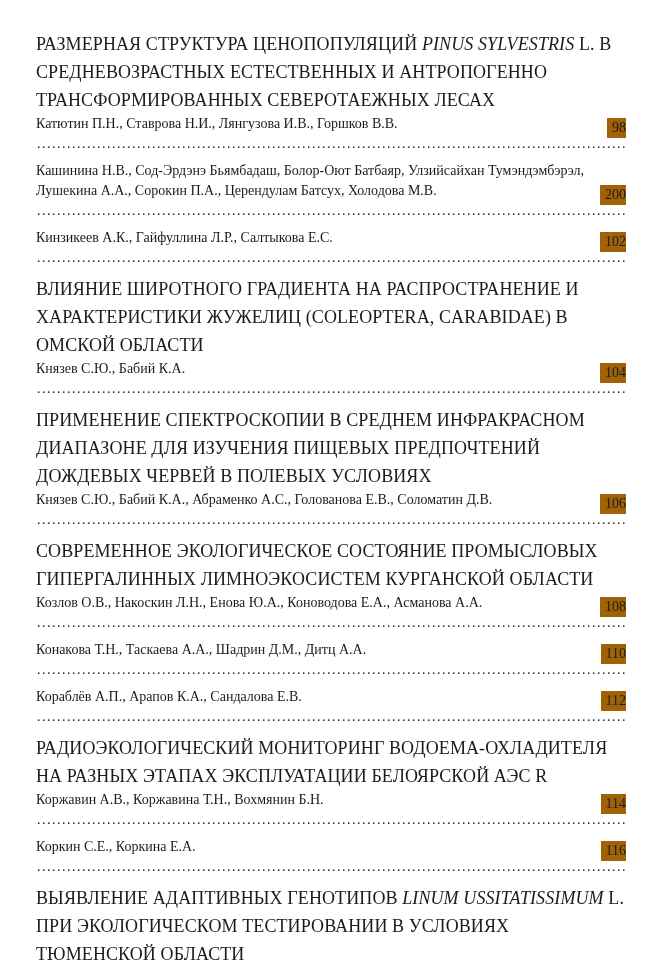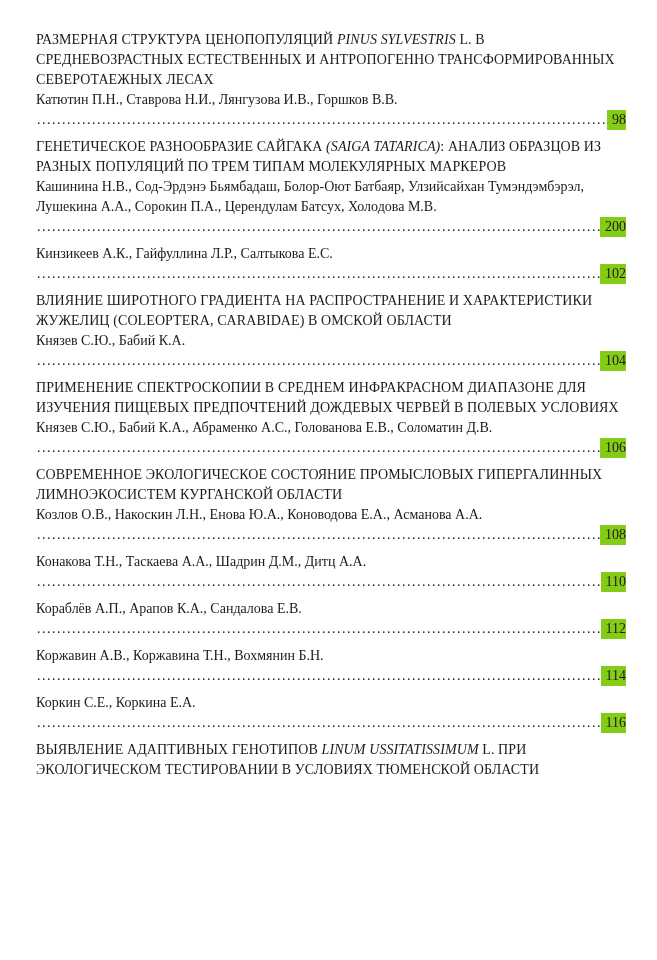--- a/index.html
+++ b/index.html
@@ -12,61 +12,60 @@
     padding: 30px 31px 0 36px;
     font-family: "Liberation Serif", "DejaVu Serif", serif;
     color: #1b1b1b;
     display: flex;
     flex-direction: column;
     overflow: hidden;
   }
   .entries { flex: 0 0 auto; }
   .entry { margin-bottom: 7px; }
   .title {
-    font-size: 14px;
-    line-height: 20px;
+    font-size: 18px;
+    line-height: 28px;
     letter-spacing: 0.1px;
   }
   .title .it { font-style: italic; }
   .line {
     position: relative;
     overflow: hidden;
     font-size: 14px;
     line-height: 20px;
     white-space: normal;
   }
   .authors { }
   .dots {
     white-space: nowrap;
     letter-spacing: 1.5px;
     margin-left: 1px;
   }
   .pageno {
     position: absolute;
     right: 0;
-    bottom: 0;
-    background: #84cc16;
+    bottom: 16px;
+    background: #a16207;
     padding-left: 5px;
   }
 </style>
 </head>
 <body>
 
 <div class="page">
   <div class="entries" id="entries">
   <section class="entry">
     <div class="title"><span>РАЗМЕРНАЯ СТРУКТУРА ЦЕНОПОПУЛЯЦИЙ </span><span class="it">PINUS SYLVESTRIS</span><span> L. В СРЕДНЕВОЗРАСТНЫХ ЕСТЕСТВЕННЫХ И АНТРОПОГЕННО ТРАНСФОРМИРОВАННЫХ СЕВЕРОТАЕЖНЫХ ЛЕСАХ</span></div>
     <div class="line">
       <span class="authors">Катютин П.Н., Ставрова Н.И., Лянгузова И.В., Горшков В.В. </span><span class="dots">................................................................................................................................................................................................................................................................................................................................................................................................................</span>
       <span class="pageno">98</span>
     </div>
   </section>
 
   <section class="entry">
-    <div class="title"><span>ГЕНЕТИЧЕСКОЕ РАЗНООБРАЗИЕ САЙГАКА </span><span class="it">(SAIGA TATARICA)</span><span>: АНАЛИЗ ОБРАЗЦОВ ИЗ РАЗНЫХ ПОПУЛЯЦИЙ ПО ТРЕМ ТИПАМ МОЛЕКУЛЯРНЫХ МАРКЕРОВ</span></div>
     <div class="line">
       <span class="authors">Кашинина Н.В., Сод-Эрдэнэ Бьямбадаш, Болор-Оют Батбаяр, Улзийсайхан Тумэндэмбэрэл, Лушекина А.А., Сорокин П.А., Церендулам Батсух, Холодова М.В. </span><span class="dots">................................................................................................................................................................................................................................................................................................................................................................................................................</span>
       <span class="pageno">200</span>
     </div>
   </section>
 
   <section class="entry">
     <div class="line">
       <span class="authors">Кинзикеев А.К., Гайфуллина Л.Р., Салтыкова Е.С. </span><span class="dots">................................................................................................................................................................................................................................................................................................................................................................................................................</span>
       <span class="pageno">102</span>
@@ -105,20 +104,21 @@
   </section>
 
   <section class="entry">
     <div class="line">
       <span class="authors">Кораблёв А.П., Арапов К.А., Сандалова Е.В. </span><span class="dots">................................................................................................................................................................................................................................................................................................................................................................................................................</span>
       <span class="pageno">112</span>
     </div>
   </section>
 
   <section class="entry">
+    <div class="title"><span>РАДИОЭКОЛОГИЧЕСКИЙ МОНИТОРИНГ ВОДОЕМА-ОХЛАДИТЕЛЯ НА РАЗНЫХ ЭТАПАХ ЭКСПЛУАТАЦИИ БЕЛОЯРСКОЙ АЭС R</span></div>
     <div class="line">
       <span class="authors">Коржавин А.В., Коржавина Т.Н., Вохмянин Б.Н. </span><span class="dots">................................................................................................................................................................................................................................................................................................................................................................................................................</span>
       <span class="pageno">114</span>
     </div>
   </section>
 
   <section class="entry">
     <div class="line">
       <span class="authors">Коркин С.Е., Коркина Е.А. </span><span class="dots">................................................................................................................................................................................................................................................................................................................................................................................................................</span>
       <span class="pageno">116</span>

